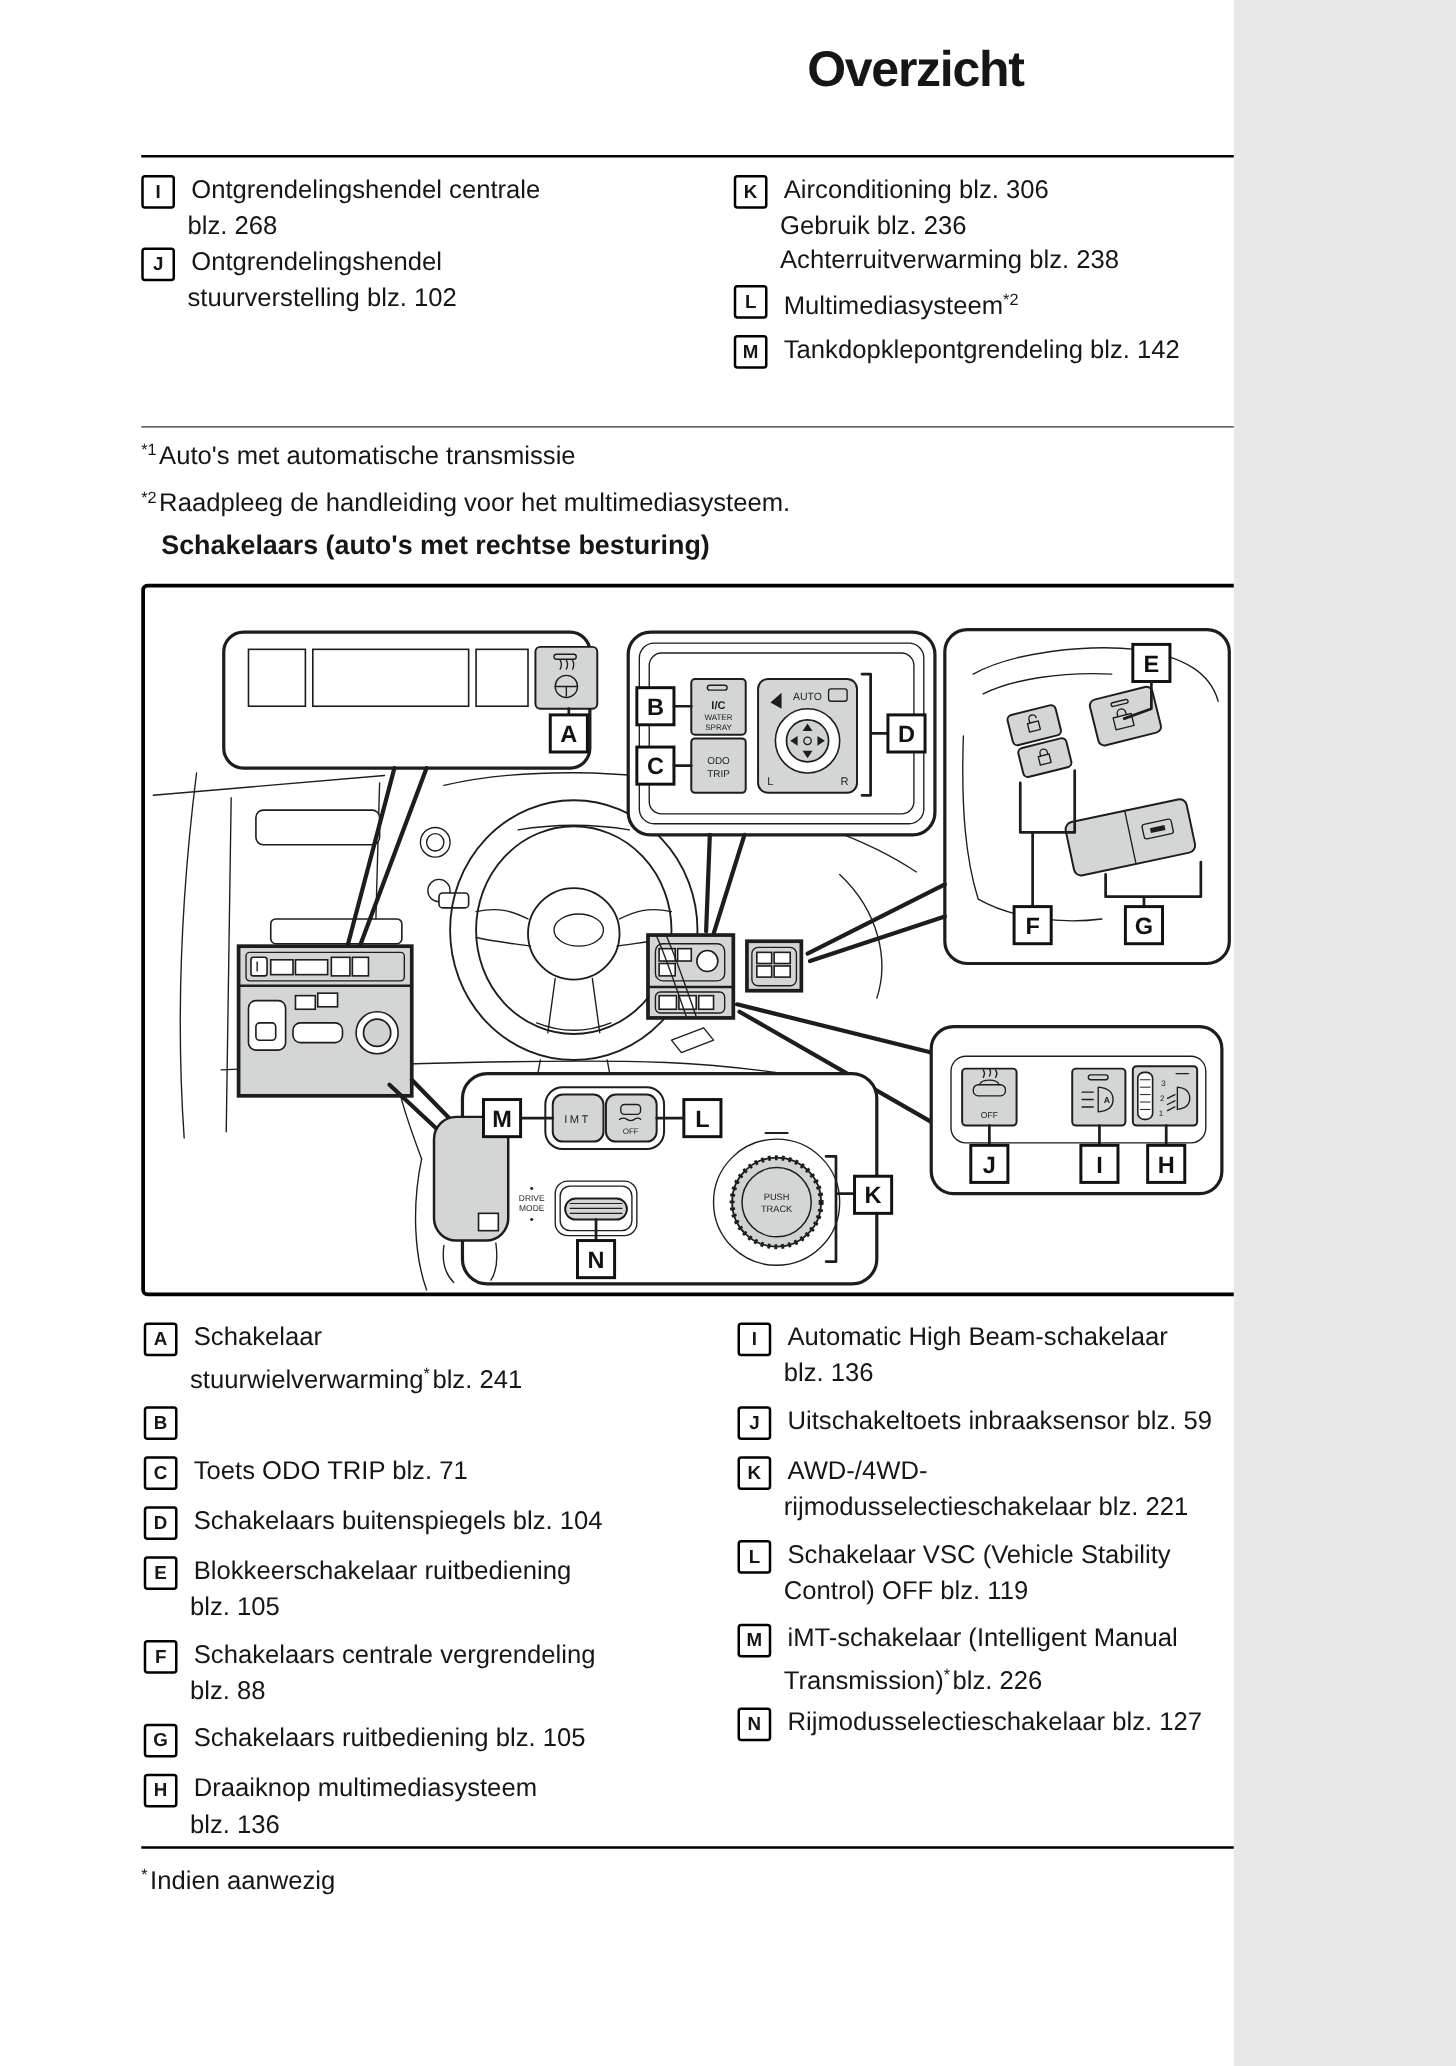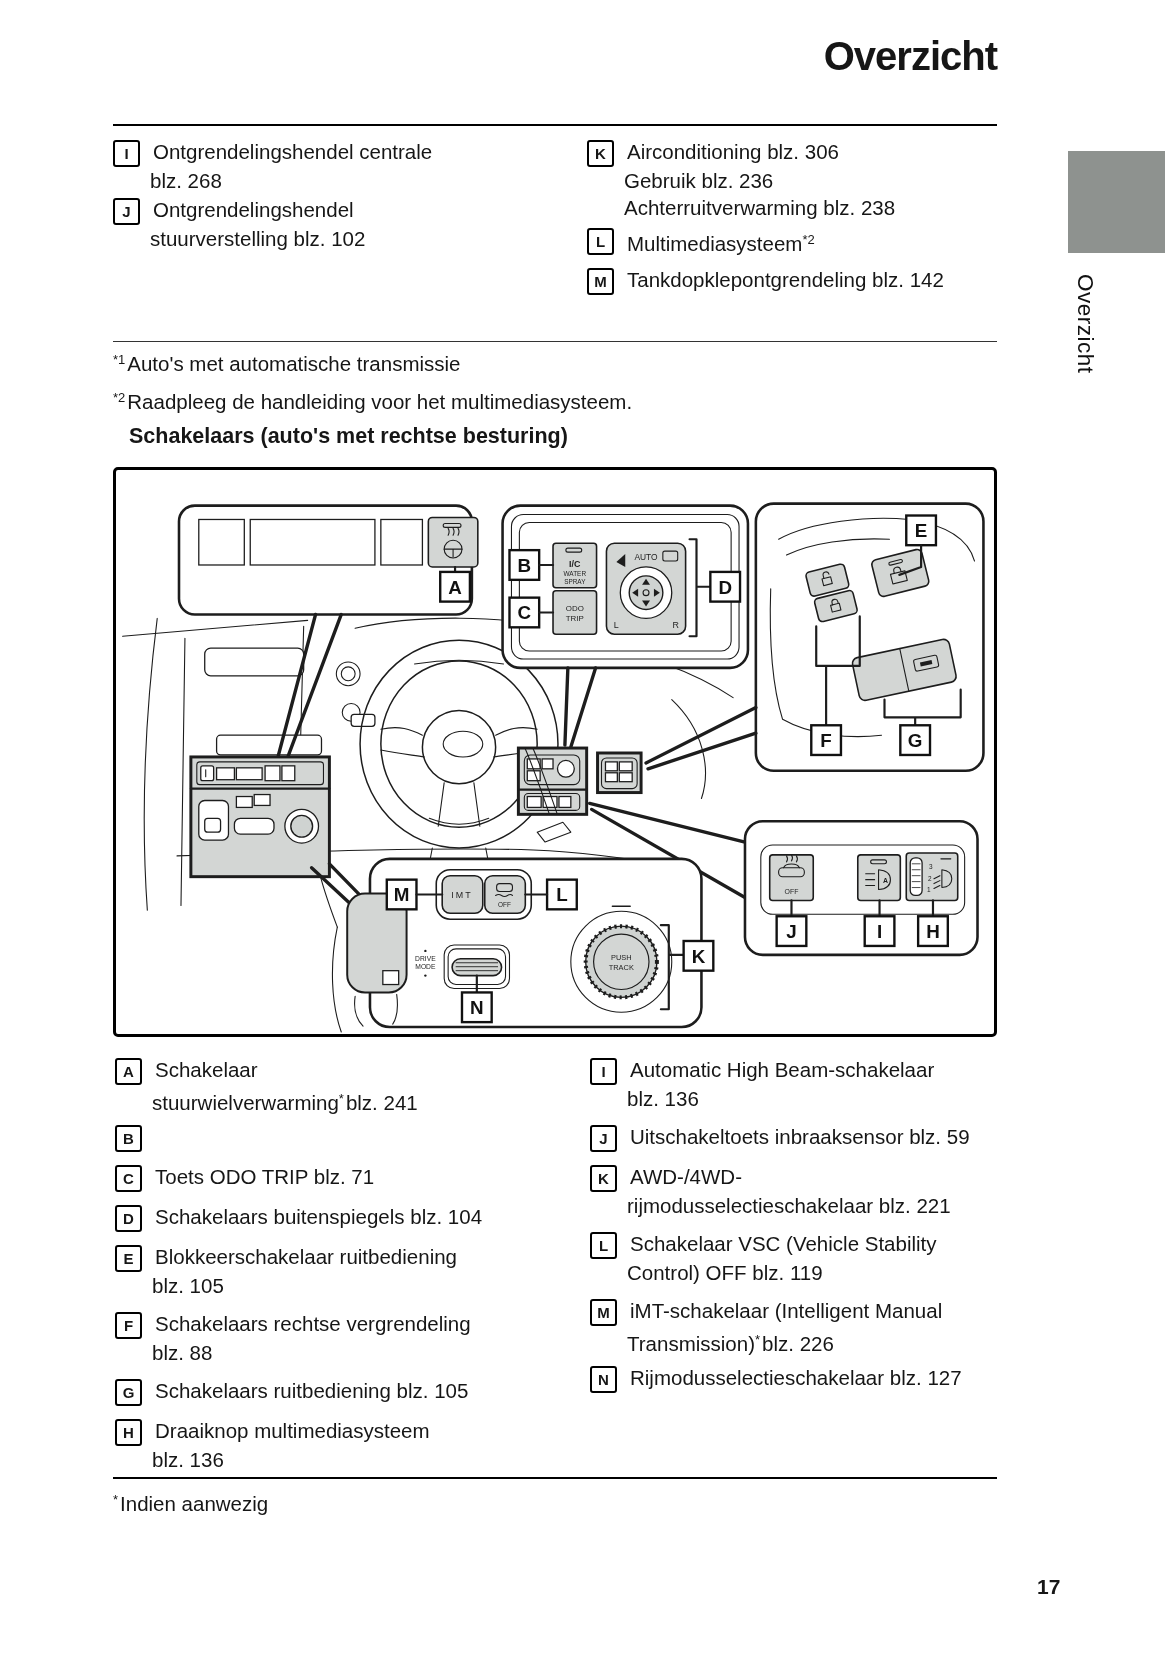--- a/index.html
+++ b/index.html
@@ -1,16 +1,16 @@
 <!DOCTYPE html>
 <html><head>
 <meta charset="utf-8">
 <style>
   html,body{margin:0;padding:0;background:#e8e8e8}
-  .page{position:relative;width:1165px;height:1653px;background:#ffffff;overflow:hidden;
+  .page{position:relative;width:987px;height:1653px;background:#ffffff;overflow:hidden;
         font-family:"Liberation Sans",sans-serif;color:#161616}
   .abs{position:absolute}
   .title{font-size:40px;font-weight:bold;letter-spacing:-1px;white-space:nowrap}
   .rule{background:#000}
   .li{position:absolute;font-size:20.5px;line-height:27px;white-space:nowrap;color:#161616}
   .row{display:flex;align-items:flex-start;gap:13px}
   .kbox{display:inline-flex;width:23px;height:23px;margin-top:2px;border:2px solid #000;border-radius:3px;
         align-items:center;justify-content:center;font-weight:bold;font-size:15px;flex:none;background:#fff}
   .cont{margin-left:37px}
   sup.fnm{font-size:13px;vertical-align:7px;margin-right:2px}
@@ -417,21 +417,21 @@
   <div class="li" style="left:115px;top:1243px">
     <div class="row">
         <span class="kbox">E</span>
       <span>Blokkeerschakelaar ruitbediening</span>
       </div>
     <div class="cont">blz. 105</div>
   </div>
   <div class="li" style="left:115px;top:1310px">
     <div class="row">
         <span class="kbox">F</span>
-      <span>Schakelaars rechtse vergrendeling</span>
+      <span>Schakelaars centrale vergrendeling</span>
       </div>
     <div class="cont">blz. 88</div>
   </div>
   <div class="li" style="left:115px;top:1377px">
     <div class="row">
         <span class="kbox">G</span>
       <span>Schakelaars ruitbediening blz. 105</span>
       </div>
   </div>
   <div class="li" style="left:115px;top:1417px">

